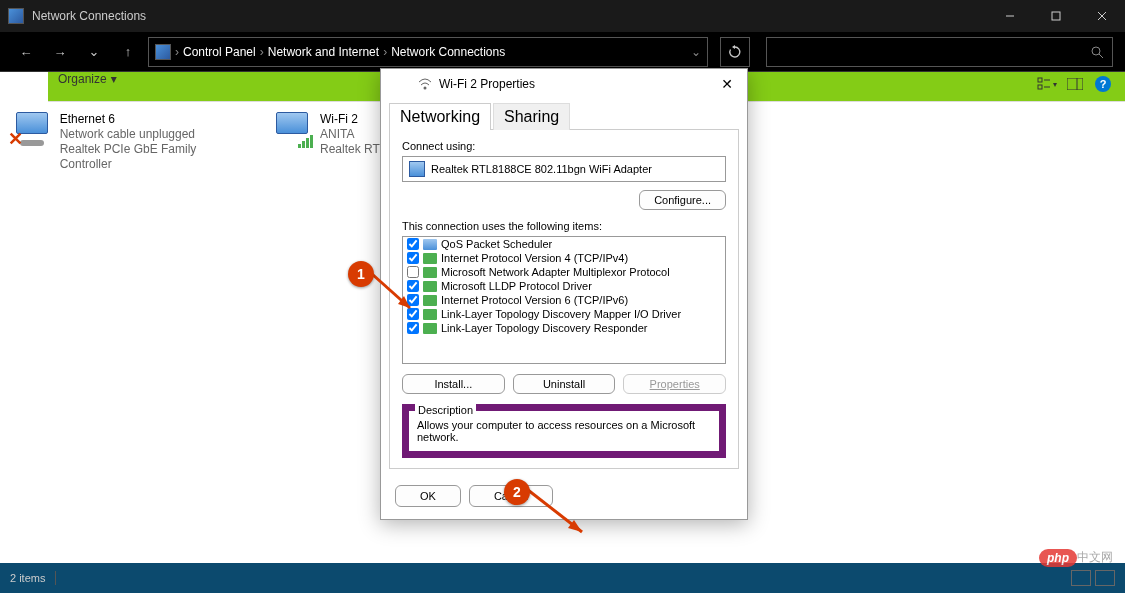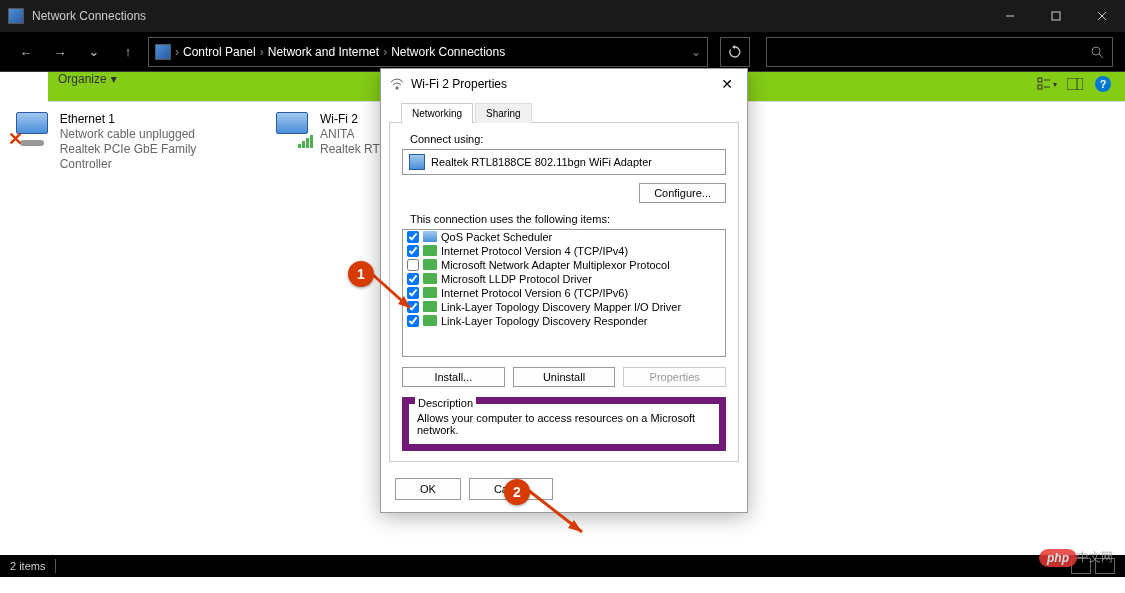--- a/index.html
+++ b/index.html
@@ -38,52 +38,52 @@
     .conn-icon .x-mark { position: absolute; bottom: -2px; left: -2px; color: #d83b01; font-size: 18px; font-weight: bold; }
     .conn-icon .cable { position: absolute; bottom: 2px; left: 10px; width: 24px; height: 6px; background: #999; border-radius: 3px; }
     .conn-icon .bars { position: absolute; bottom: 0; left: 28px; display: flex; gap: 1px; align-items: flex-end; }
     .conn-icon .bar { width: 3px; background: #4caf50; }
     .conn-text { font-size: 12px; color: #333; line-height: 15px; }
     .conn-text .name { color: #000; }
     .conn-text .sub { color: #666; }
 
     
     .dialog { position: absolute; top: 68px; left: 380px; width: 368px; background: #fff; border: 1px solid #999; box-shadow: 0 4px 20px rgba(0,0,0,0.3); z-index: 10; }
-    .dialog-titlebar { height: 30px; display: flex; align-items: center; padding: 0 8px; font-size: 12px; }
+    .dialog-titlebar { height: 30px; display: flex; align-items: center; padding: 0 8px; font-size: 12px; margin-left: 28px; }
     .dialog-titlebar .d-icon { width: 16px; height: 16px; margin-right: 6px; }
     .dialog-titlebar .d-title { flex: 1; }
     .dialog-titlebar .d-close { font-size: 14px; cursor: pointer; padding: 2px 6px; }
-    .tabs { display: flex; padding: 4px 20px 0; font-size: 10px; align-items: flex-end; }
+    .tabs { display: flex; padding: 4px 8px 0; font-size: 16px; align-items: flex-end; }
     .tab { padding: 4px 10px; border: 1px solid #ccc; border-bottom: none; background: #fff; margin-right: 2px; }
     .tab.inactive { background: #f0f0f0; border-color: #ddd; }
     .tab-body { border: 1px solid #ccc; margin: 0 8px 8px; padding: 10px 12px; font-size: 11px; margin-top: -1px; }
-    .label { margin-bottom: 4px; margin-left: 8px; }
+    .label { margin-bottom: 4px; }
     .adapter-box { border: 1px solid #999; padding: 4px 6px; display: flex; align-items: center; gap: 6px; margin-bottom: 8px; }
     .adapter-icon { width: 16px; height: 16px; background: linear-gradient(#a0c8f0,#4a90d9); border: 1px solid #2c5aa0; }
-    .btn { background: #fdfdfd; border: 1px solid #999; padding: 3px 14px; font-size: 11px; cursor: pointer; border-radius: 0; }
-    .btn:disabled { color: #999; border-color: #ccc; }
+    .btn { background: #fdfdfd; border: 1px solid #999; padding: 3px 14px; font-size: 11px; cursor: pointer; border-radius: 6px; }
+    .btn:disabled { color: #999; border-color: #ccc; text-decoration: underline; }
     .btn-row { display: flex; justify-content: flex-end; margin-bottom: 10px; }
     .items-box { border: 1px solid #999; height: 128px; overflow-y: auto; background: #fff; margin-bottom: 10px; }
-    .item-row { display: flex; align-items: flex-start; padding: 1px 4px; font-size: 11px; gap: 4px; }
+    .item-row { display: flex; align-items: flex-end; padding: 1px 4px; font-size: 11px; gap: 4px; }
     .item-row input[type=checkbox] { width: 12px; height: 12px; }
     .item-icon { width: 14px; height: 11px; background: #4caf50; border-radius: 1px; flex-shrink: 0; }
     .item-icon.blue { background: linear-gradient(#a0c8f0,#4a90d9); }
     .btn-grid { display: flex; gap: 8px; margin-bottom: 10px; }
     .btn-grid .btn { flex: 1; }
     .desc-box { border: 7px solid #701a75; padding: 8px; font-size: 11px; position: relative; }
     .desc-box .legend { position: absolute; top: -7px; left: 6px; background: #fff; padding: 0 3px; font-size: 11px; }
     .dialog-footer { display: flex; justify-content: flex-start; gap: 8px; padding: 8px 14px 12px; }
     .dialog-footer .btn { padding: 4px 24px; }
 
     
     .anno-circle { position: absolute; width: 26px; height: 26px; border-radius: 50%; background: #d83b01; color: #fff; display: flex; align-items: center; justify-content: center; font-weight: bold; font-size: 14px; z-index: 20; box-shadow: 0 1px 3px rgba(0,0,0,0.4); }
     .arrow { position: absolute; z-index: 19; pointer-events: none; }
 
     
-    .statusbar { position: absolute; bottom: 16px; left: 0; right: 0; height: 22px; background: #000000; color: #ccc; font-size: 11px; display: flex; align-items: center; padding: 0 10px; }
+    .statusbar { position: absolute; bottom: 0; left: 0; right: 0; height: 30px; background: #0c4a6e; color: #ccc; font-size: 11px; display: flex; align-items: center; padding: 0 10px; }
     .statusbar .divider { width: 1px; height: 14px; background: #555; margin: 0 10px; }
     .statusbar .sb-icons { margin-left: auto; display: flex; gap: 4px; }
     .sb-icon { width: 20px; height: 16px; border: 1px solid #666; }
 
     
     .watermark { position: absolute; bottom: 26px; right: 12px; display: flex; align-items: flex-start; opacity: 0.85; z-index: 5; }
     .watermark .pill { background: #e53935; color: #fff; font-weight: bold; padding: 2px 8px; border-radius: 10px; font-size: 12px; font-style: italic; }
     .watermark .cn { color: #999; font-size: 12px; }
   </style>
 </head>
@@ -169,21 +169,21 @@
 </div>
 
 <div class="content">
   <div class="conn-item">
     <div class="conn-icon">
       <div class="monitor"></div>
       <div class="cable"></div>
       <div class="x-mark">✕</div>
     </div>
     <div class="conn-text">
-      <div class="name">Ethernet 1</div>
+      <div class="name">Ethernet 6</div>
       <div class="sub">Network cable unplugged</div>
       <div class="sub">Realtek PCIe GbE Family Controller</div>
     </div>
   </div>
   <div class="conn-item">
     <div class="conn-icon">
       <div class="monitor"></div>
       <div class="bars">
         <div class="bar" style="height:4px"></div>
         <div class="bar" style="height:7px"></div>

